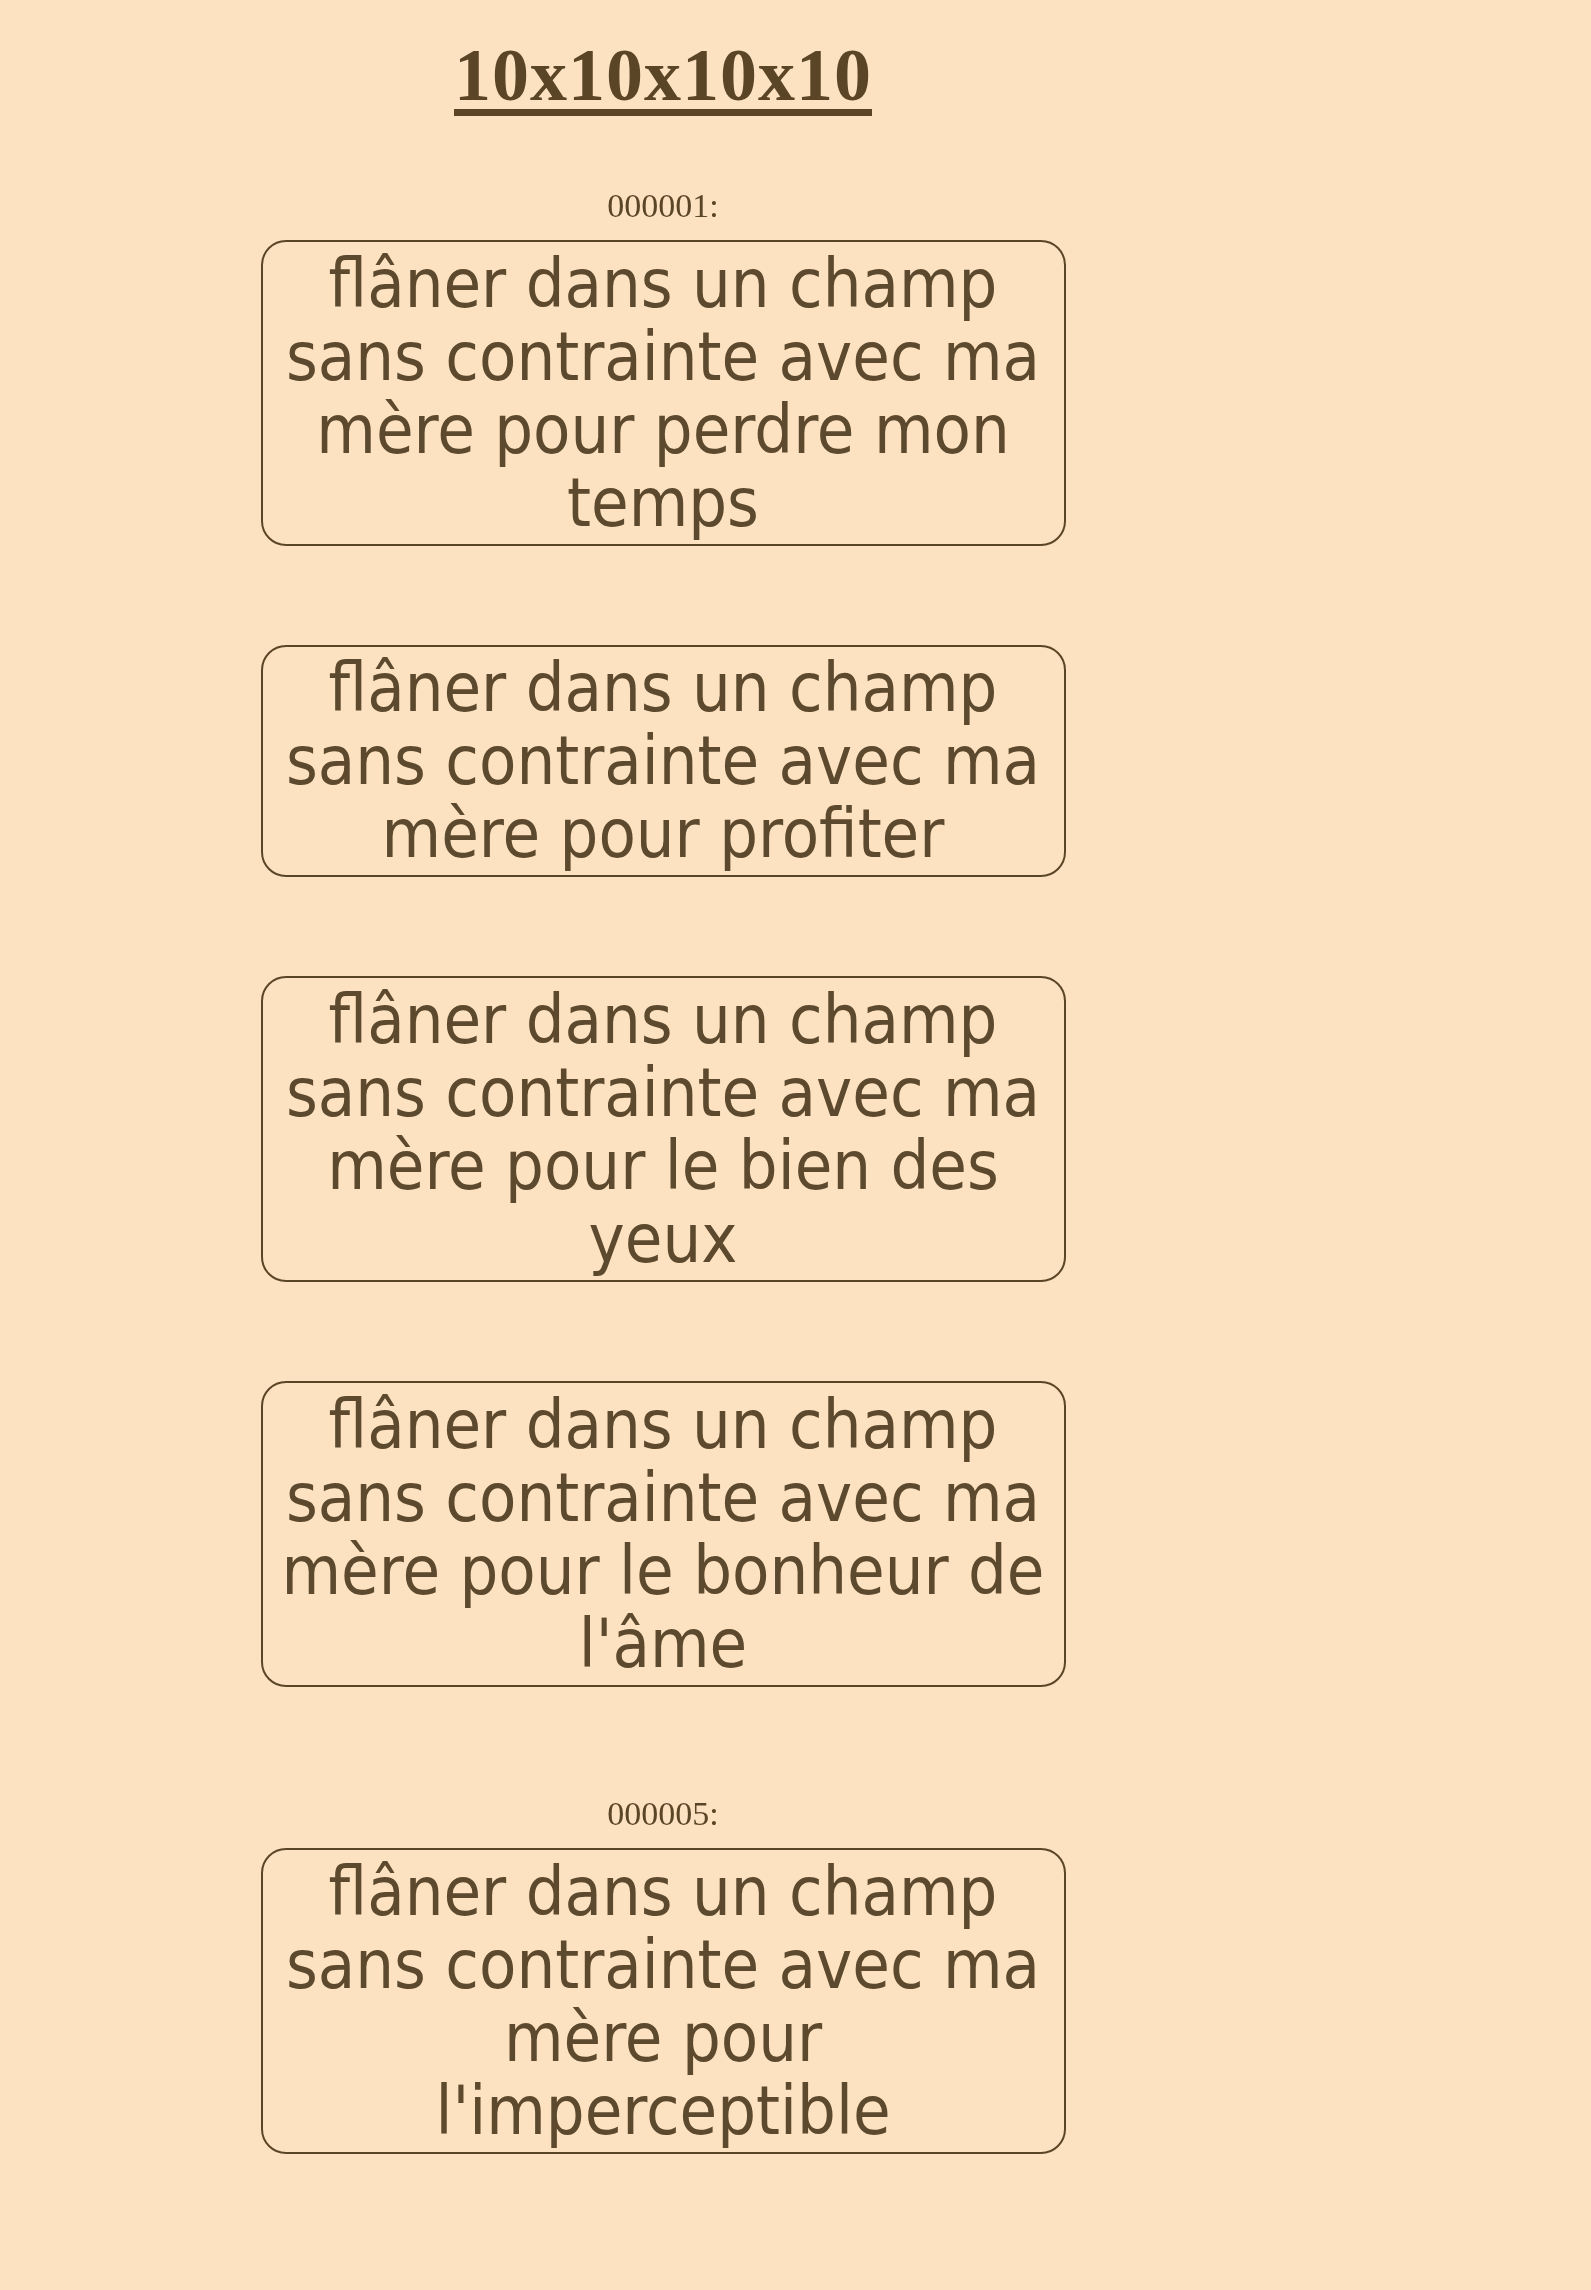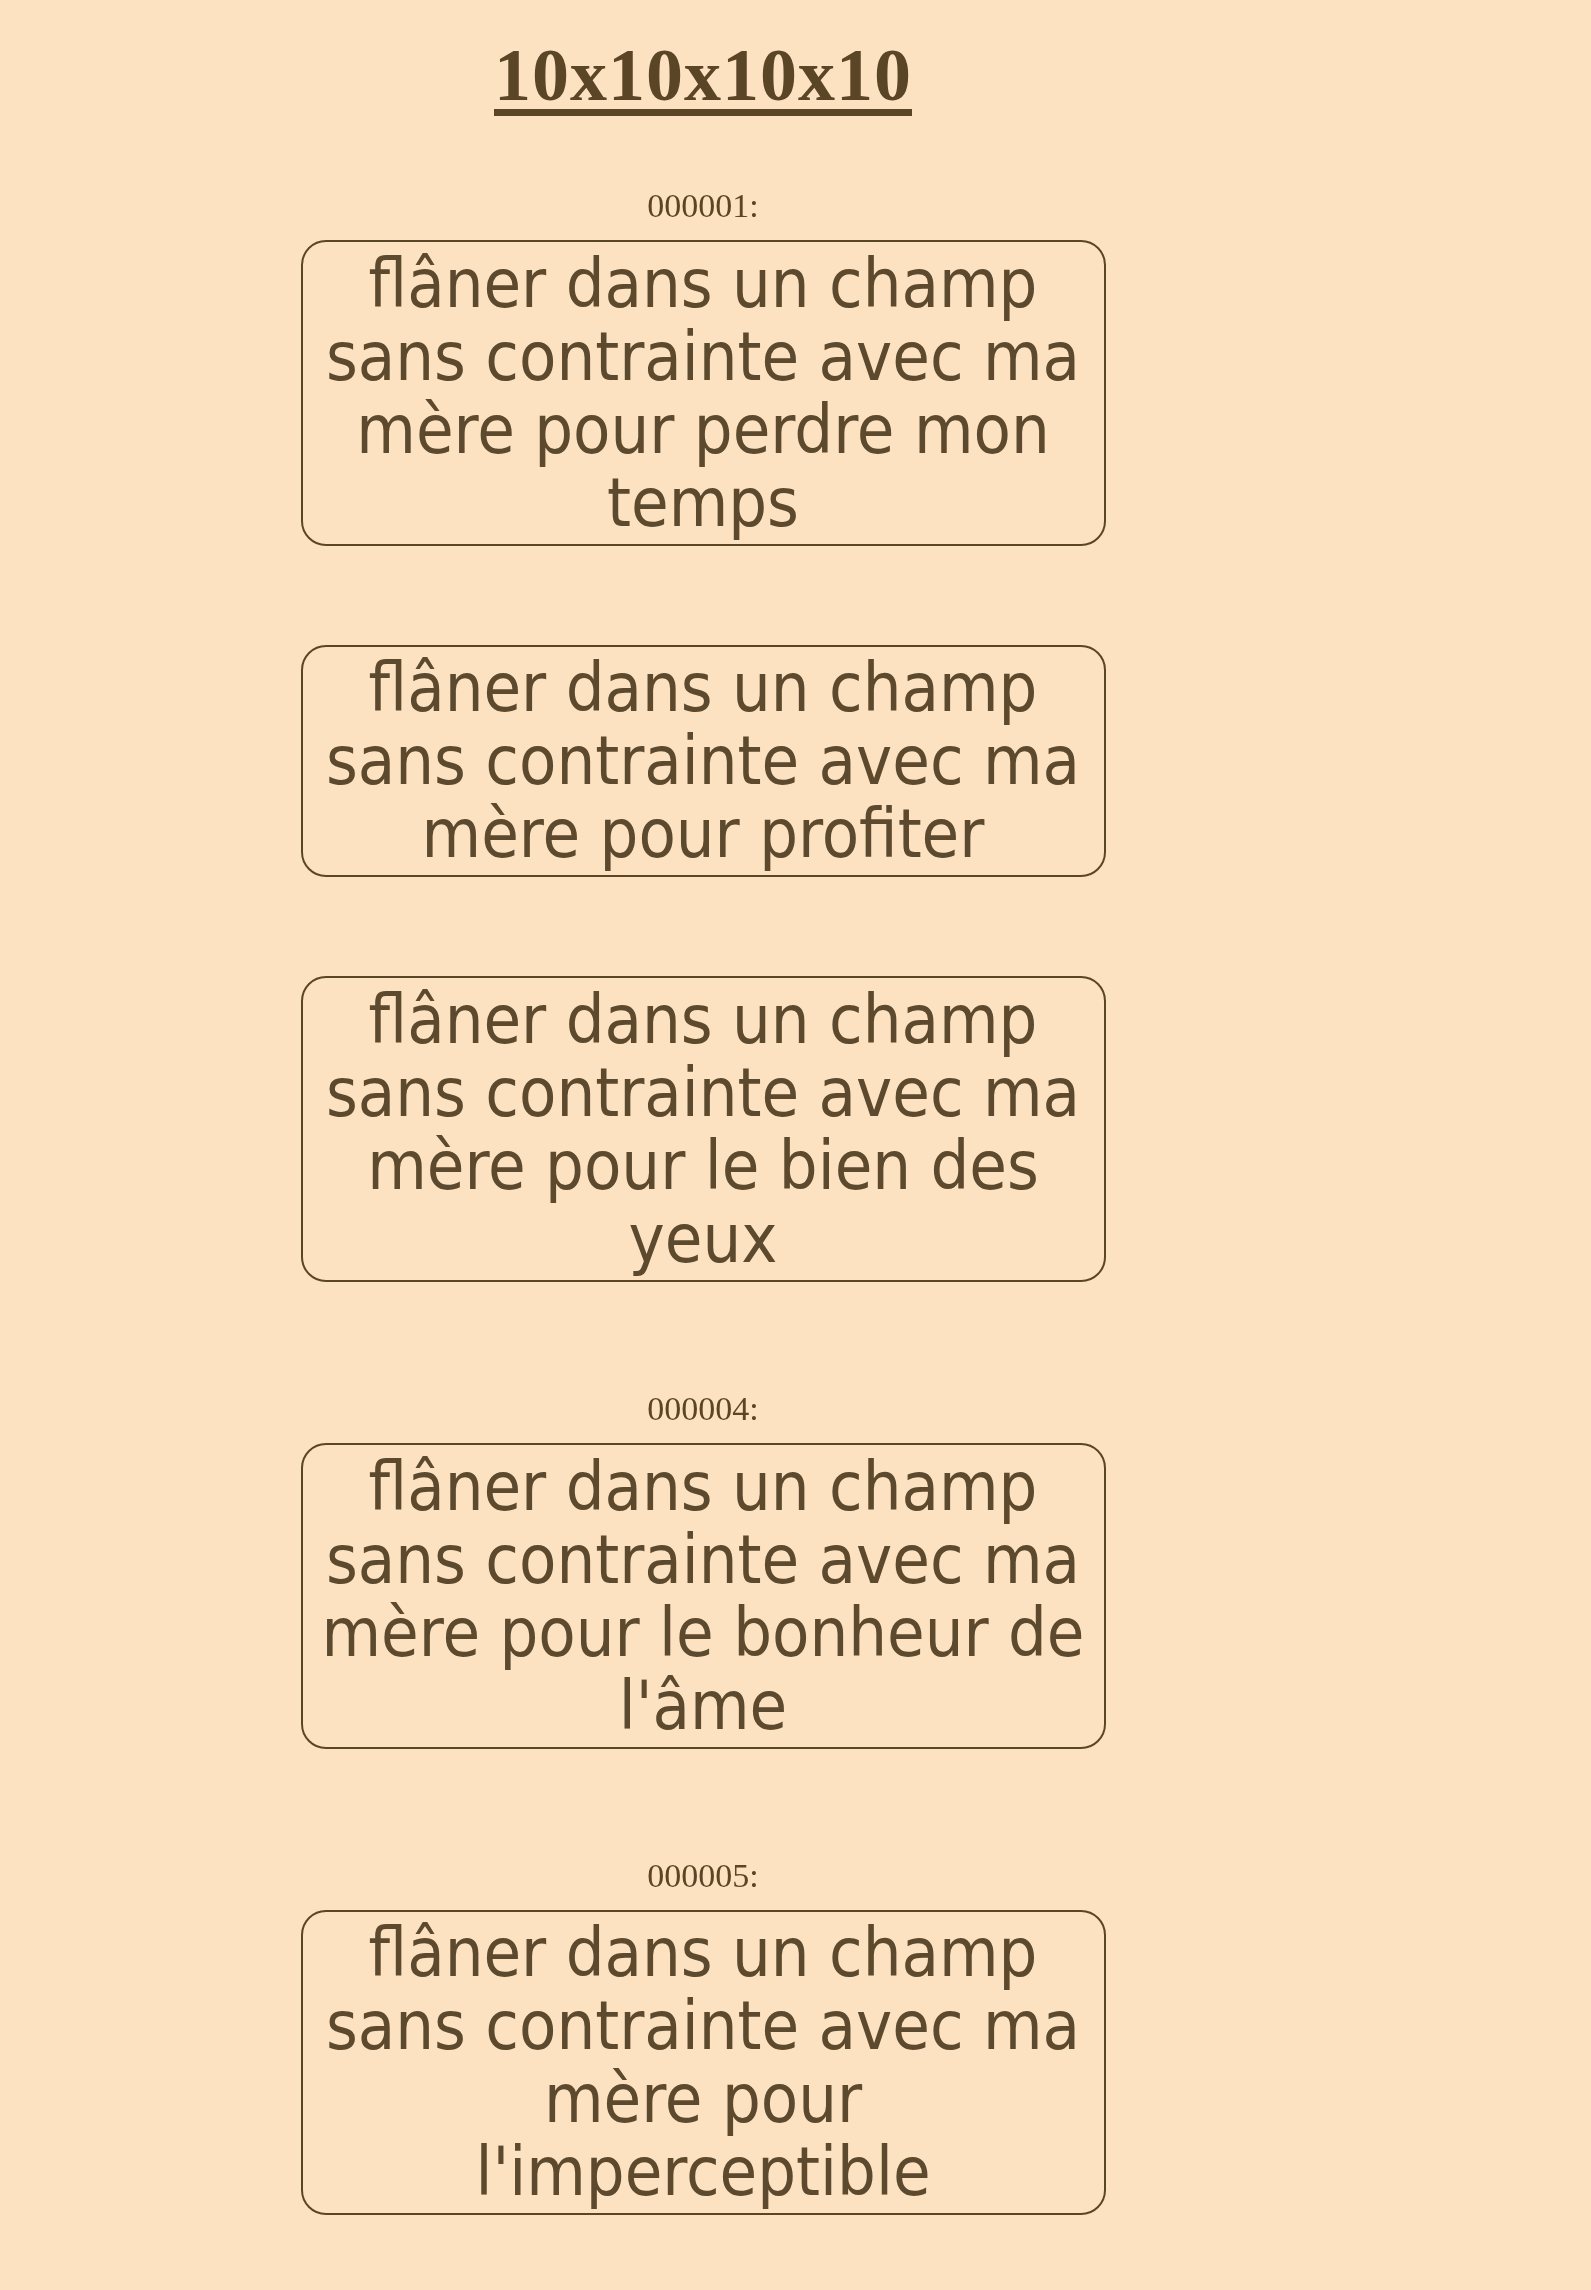--- a/index.html
+++ b/index.html
@@ -12,21 +12,20 @@
     background: #fce2c1;
     font-family: "Liberation Serif", serif;
     color: #5b4527;
     overflow: hidden;
   }
   .page {
     width: 1326px;
     height: 2290px;
     box-sizing: border-box;
     padding-top: 33px;
-    margin-left: 40px;
   }
   .title {
     margin: 0 0 60px 0;
     text-align: center;
     font-family: "Liberation Serif", serif;
     font-size: 74px;
     font-weight: bold;
     color: #5b4527;
     text-decoration: underline;
     text-decoration-thickness: 6.8px;
@@ -94,21 +93,20 @@
   <div class="entry">
     <div class="entry-card">
       <div class="entry-text">flâner dans un champ
 sans contrainte avec ma
 mère pour le bien des
 yeux</div>
     </div>
   </div>
 
   <div class="entry">
-    <div class="entry-label">000004:</div>
     <div class="entry-card">
       <div class="entry-text">flâner dans un champ
 sans contrainte avec ma
 mère pour le bonheur de
 l'âme</div>
     </div>
   </div>
 
   <div class="entry">
     <div class="entry-label">000005:</div>

